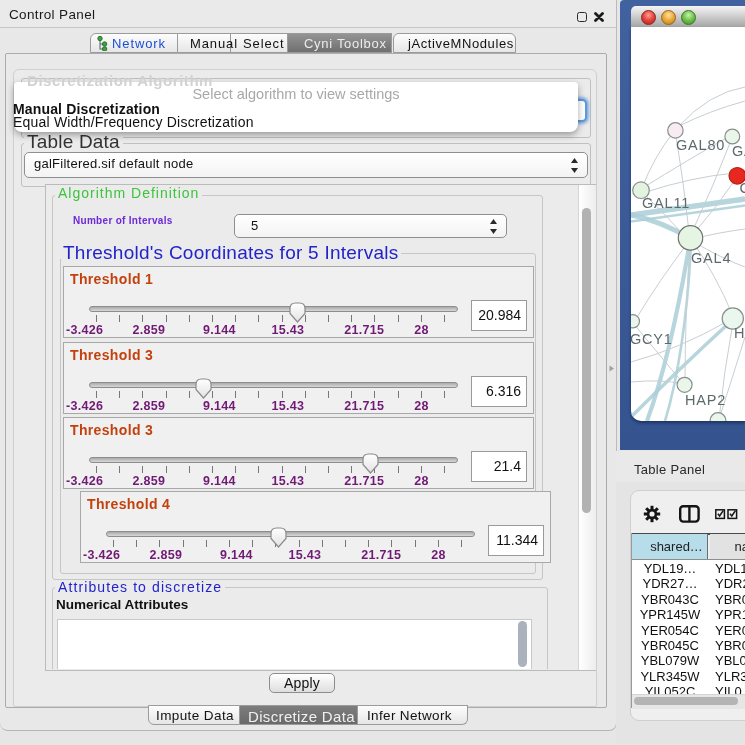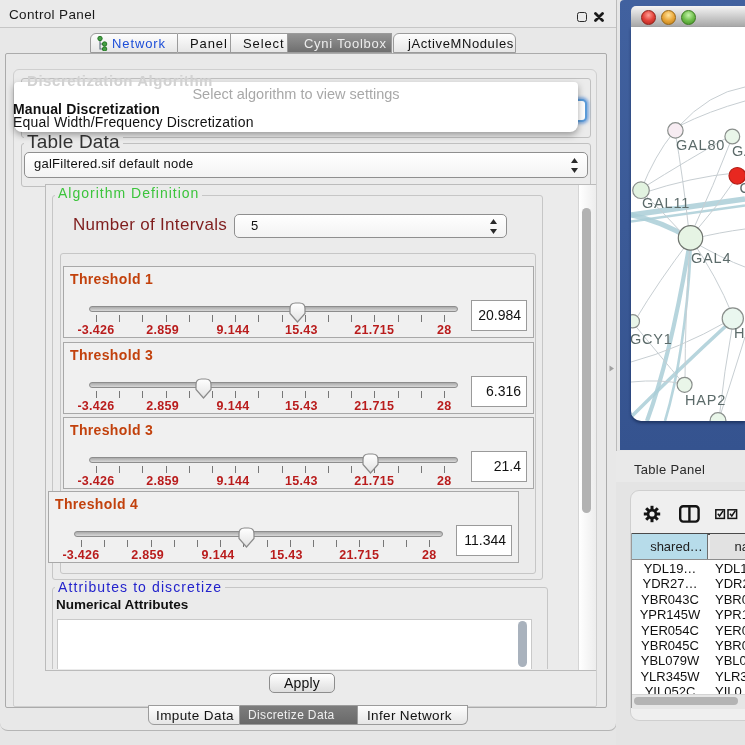--- a/index.html
+++ b/index.html
@@ -7,21 +7,21 @@
 .gb{position:absolute;border:1px solid #c0c0c0;border-radius:3px}
 .gl{position:absolute;font-size:19px;background:#ebebeb;padding:0 3px;line-height:13px;white-space:nowrap}
 .combo{position:absolute;background:linear-gradient(#ffffff,#f3f3f3);border:1px solid #8f8f8f;border-radius:5px;font-size:13px;color:#111;white-space:nowrap}
 .cbtx{position:absolute;left:9px;top:3px;letter-spacing:0.25px}
 .tab{position:absolute;height:20px;border:1px solid #9b9b9b;background:linear-gradient(#fdfdfd,#e6e6e6);font-size:13px;color:#111;text-align:center;box-sizing:border-box}
 .tabsel{background:linear-gradient(#949494,#6f6f6f);color:#f2f2f2}
 .tpanel{position:absolute;left:63px;width:469px;height:70px;background:#f0f0f0;border:1px solid #a8a8a8}
 .ttitle{position:absolute;left:6px;top:4px;font-size:14px;font-weight:bold;letter-spacing:0.35px;color:#c2410c}
 .track{position:absolute;left:25px;top:39px;width:367px;height:4px;background:linear-gradient(#aaaaaa,#d8d8d8);border:1px solid #8d8d8d;border-radius:3px}
 .ticks{position:absolute;left:32px;top:48px;width:350px;height:7px;background:repeating-linear-gradient(to right,#777 0px,#777 1px,transparent 1px,transparent 23.2px)}
-.tl{position:absolute;top:56px;width:60px;margin-left:-30px;text-align:center;font-size:12.5px;font-weight:bold;letter-spacing:0.3px;color:#b91c1c}
+.tl{position:absolute;top:56px;width:60px;margin-left:-30px;text-align:left;font-size:12.5px;font-weight:bold;letter-spacing:0.3px;color:#701a75}
 .vbox{position:absolute;left:407px;top:33px;width:49px;height:29px;background:#fff;border:1px solid #9a9a9a;font-size:14px;color:#111;text-align:right;padding-right:5px;line-height:29px}
 .thumb{position:absolute;top:34.5px;margin-left:-8.5px}
 .row{font-size:13px;color:#101010;white-space:nowrap}
 </style></head><body>
 
 <div class="a" style="left:0;top:0;width:616px;height:730px;background:#e8e8e8;border-right:1px solid #bbbbbb;border-bottom:1px solid #b5b5b5;border-radius:0 0 8px 8px"></div>
 
 <div class="a" style="left:0;top:0;width:616px;height:27px;background:#eaeaea;border-bottom:1px solid #c6c6c6"></div>
 <div class="a" style="left:9px;top:7px;font-size:13.5px;letter-spacing:0.35px;color:#1a1a1a">Control Panel</div>
 <div class="a" style="left:577px;top:12px;width:8px;height:8px;border:1.6px solid #2a2a2a;border-radius:2.5px"></div>
@@ -34,21 +34,21 @@
 <div class="tab" style="left:231px;top:33px;width:57px;border-left:none"></div>
 <div class="tab tabsel" style="left:288px;top:33px;width:104px;border-left:none"></div>
 <div class="tab" style="left:393px;top:33px;width:123px;border-radius:6px 6px 0 0"></div>
 <svg class="a" style="left:96px;top:35px" width="12" height="16">
 <path d="M4 3.5 L4 14.5 M4 9 L8.5 9 M4 14 L8.5 14" stroke="#5a6a7a" stroke-width="1.1" fill="none"></path>
 <circle cx="4" cy="3.5" r="2.2" fill="#44a044" stroke="#1f6f1f" stroke-width="0.9"></circle>
 <circle cx="8.6" cy="9" r="2.2" fill="#44a044" stroke="#1f6f1f" stroke-width="0.9"></circle>
 <circle cx="8.6" cy="14" r="2.2" fill="#44a044" stroke="#1f6f1f" stroke-width="0.9"></circle>
 </svg>
 <div class="a" style="left:112px;top:36px;font-size:13px;letter-spacing:0.9px;color:#1d4ed8">Network</div>
-<div class="a" style="left:190px;top:36px;font-size:13px;letter-spacing:0.9px;color:#111">Panel</div>
+<div class="a" style="left:190px;top:36px;font-size:13px;letter-spacing:0.9px;color:#111">Manual</div>
 <div class="a" style="left:243px;top:36px;font-size:13px;letter-spacing:0.9px;color:#111">Select</div>
 <div class="a" style="left:304px;top:36px;font-size:13px;letter-spacing:0.7px;color:#ececec">Cyni Toolbox</div>
 <div class="a" style="left:408px;top:36px;font-size:13px;letter-spacing:0.6px;color:#111">jActiveMNodules</div>
 
 <div class="a" style="left:5px;top:53px;width:602px;height:655px;border:1px solid #ababab;background:#e9e9e9;border-radius:2px;box-sizing:border-box"></div>
 
 <div class="a" style="left:13px;top:69px;width:584px;height:638px;border:1px solid #cfcfcf;background:#ebebeb;box-sizing:border-box;border-radius:6px 6px 2px 2px"></div>
 
 <div class="gb" style="left:21px;top:78px;width:568px;height:58px;background:#ebebeb"></div>
 <div class="gl" style="left:24px;top:74px;color:#d2d2d2;font-size:15px;font-weight:bold;letter-spacing:0.55px;z-index:12;background:transparent">Discretization Algorithm</div>
@@ -72,30 +72,31 @@
 
 <div class="a" style="left:45px;top:184px;width:551px;height:487px;border:1px solid #bbbbbb;box-sizing:border-box;background:#ebebeb"></div>
 
 <div class="a" style="left:578px;top:185px;width:17px;height:485px;background:linear-gradient(to right,#ffffff,#ededed);border-left:1px solid #d5d5d5"></div>
 <div class="a" style="left:581.5px;top:208px;width:9.5px;height:305px;background:#b2b2b2;border-radius:5px"></div>
 
 <div class="a" style="left:46px;top:185px;width:530px;height:484px;overflow:hidden" id="vp">
 
 <div class="gb" style="left:6px;top:10px;width:489px;height:383px;border-color:#c6c6c6"></div>
 <div class="gl" style="left:9px;top:2px;color:#3cc43c;font-size:14px;letter-spacing:1px">Algorithm Definition</div>
-<div class="a" style="left:27px;top:30px;font-size:17px;font-weight:normal;letter-spacing:0.3px;color:#7f1d1d">Number of Intervals</div>
+<div class="a" style="left:27px;top:30px;font-size:10px;font-weight:bold;letter-spacing:0.3px;color:#6d28d9">Number of Intervals</div>
 <div class="combo" style="left:188px;top:29px;width:271px;height:22px">
   <span style="position:absolute;left:16px;top:3px">5</span>
   <svg class="a" style="right:8px;top:4px" width="9" height="15">
         <path d="M4.5 0 L8 5 L1 5 Z" fill="#2a2a2a"></path>
         <path d="M4.5 15 L8 10 L1 10 Z" fill="#2a2a2a"></path>
       </svg>
 </div>
 
 <div class="gb" style="left:14px;top:68px;width:474px;height:319px;border-color:#c6c6c6"></div>
+<div class="gl" style="left:14px;top:61px;color:#2323cc;background:#ebebeb;letter-spacing:0.25px">Threshold's Coordinates for 5 Intervals</div>
 
 <div class="tpanel" style="left:17px;top:81px">
   <div class="ttitle">Threshold 1</div>
   <div class="track"></div>
       <div class="ticks"></div>
   <span class="tl" style="left:32px">-3.426</span>
       <span class="tl" style="left:98.6px">2.859</span>
       <span class="tl" style="left:169px">9.144</span>
       <span class="tl" style="left:237.4px">15.43</span>
       <span class="tl" style="left:310.3px">21.715</span>
@@ -149,21 +150,21 @@
         <defs>
           <linearGradient id="tg3069" x1="0" y1="0" x2="0" y2="1">
             <stop offset="0" stop-color="#ffffff"></stop>
             <stop offset="1" stop-color="#e2e2e2"></stop>
           </linearGradient>
         </defs>
         <path d="M1 6.5 Q1 1 6.5 1 L10.5 1 Q16 1 16 6.5 L16 11.5 L8.5 20 L1 11.5 Z" fill="url(#tg3069)" stroke="#8a8a8a" stroke-width="1.2"></path>
       </svg>
 </div>
 
-<div class="tpanel" style="left:2px;top:306px">
+<div class="tpanel" style="left:34px;top:306px">
   <div class="ttitle">Threshold 4</div>
   <div class="track"></div>
       <div class="ticks"></div>
   <span class="tl" style="left:32px">-3.426</span>
       <span class="tl" style="left:98.6px">2.859</span>
       <span class="tl" style="left:169px">9.144</span>
       <span class="tl" style="left:237.4px">15.43</span>
       <span class="tl" style="left:310.3px">21.715</span>
       <span class="tl" style="left:380.2px">28</span>
   <div class="vbox">11.344</div>
@@ -185,21 +186,21 @@
 <div class="a" style="left:472px;top:436px;width:9px;height:46px;background:#a9b2bd;border-radius:5px"></div>
 
 </div>
 
 <div class="a" style="left:269px;top:673px;width:66px;height:20px;background:linear-gradient(#ffffff,#dedede);border:1px solid #8d8d8d;border-radius:5px;box-sizing:border-box;text-align:center;font-size:14px;letter-spacing:0.2px;color:#111;line-height:18px">Apply</div>
 
 <div class="tab" style="left:148px;top:705px;width:92px;border-radius:0 0 0 6px"></div>
 <div class="tab tabsel" style="left:240px;top:705px;width:118px;border-left:none;background:linear-gradient(#7d7d7d,#696969)"></div>
 <div class="tab" style="left:358px;top:705px;width:110px;border-left:none;border-radius:0 0 6px 0"></div>
 <div class="a" style="left:156px;top:708px;font-size:13.5px;letter-spacing:0.4px;color:#111">Impute Data</div>
-<div class="a" style="left:248px;top:708px;font-size:12px;letter-spacing:0.35px;color:#f0f0f0">Discretize Data</div>
+<div class="a" style="left:248px;top:708px;font-size:15px;letter-spacing:0.35px;color:#f0f0f0">Discretize Data</div>
 <div class="a" style="left:367px;top:708px;font-size:13.5px;letter-spacing:0.35px;color:#111">Infer Network</div>
 
 <svg class="a" style="left:609px;top:365px" width="6" height="7">
     <path d="M0.5 0.5 L5 3.5 L0.5 6.5 Z" fill="#a0a0a0"></path>
   </svg>
 
 <div class="a" style="left:619.5px;top:0;width:125.5px;height:450px;background:linear-gradient(#41619f,#35538f);border-radius:4px 0 0 0"></div>
 
 <div class="a" style="left:631px;top:5.5px;width:114px;height:21.5px;background:linear-gradient(#f5f5f5,#a5a5a5);border-bottom:1px solid #8a8a8a;border-radius:5px 0 0 0"></div>
 <div class="a" style="left:641px;top:10px;width:13px;height:13px;border-radius:50%;background:radial-gradient(circle at 50% 32%,#ff9d94 0%,#e2423a 50%,#ad241c 100%);border:0.5px solid #902018"></div>

